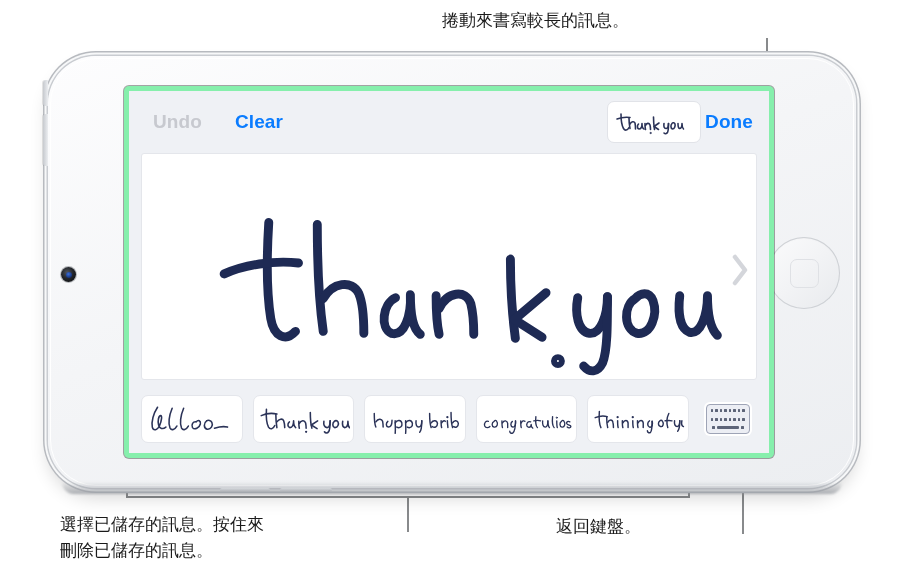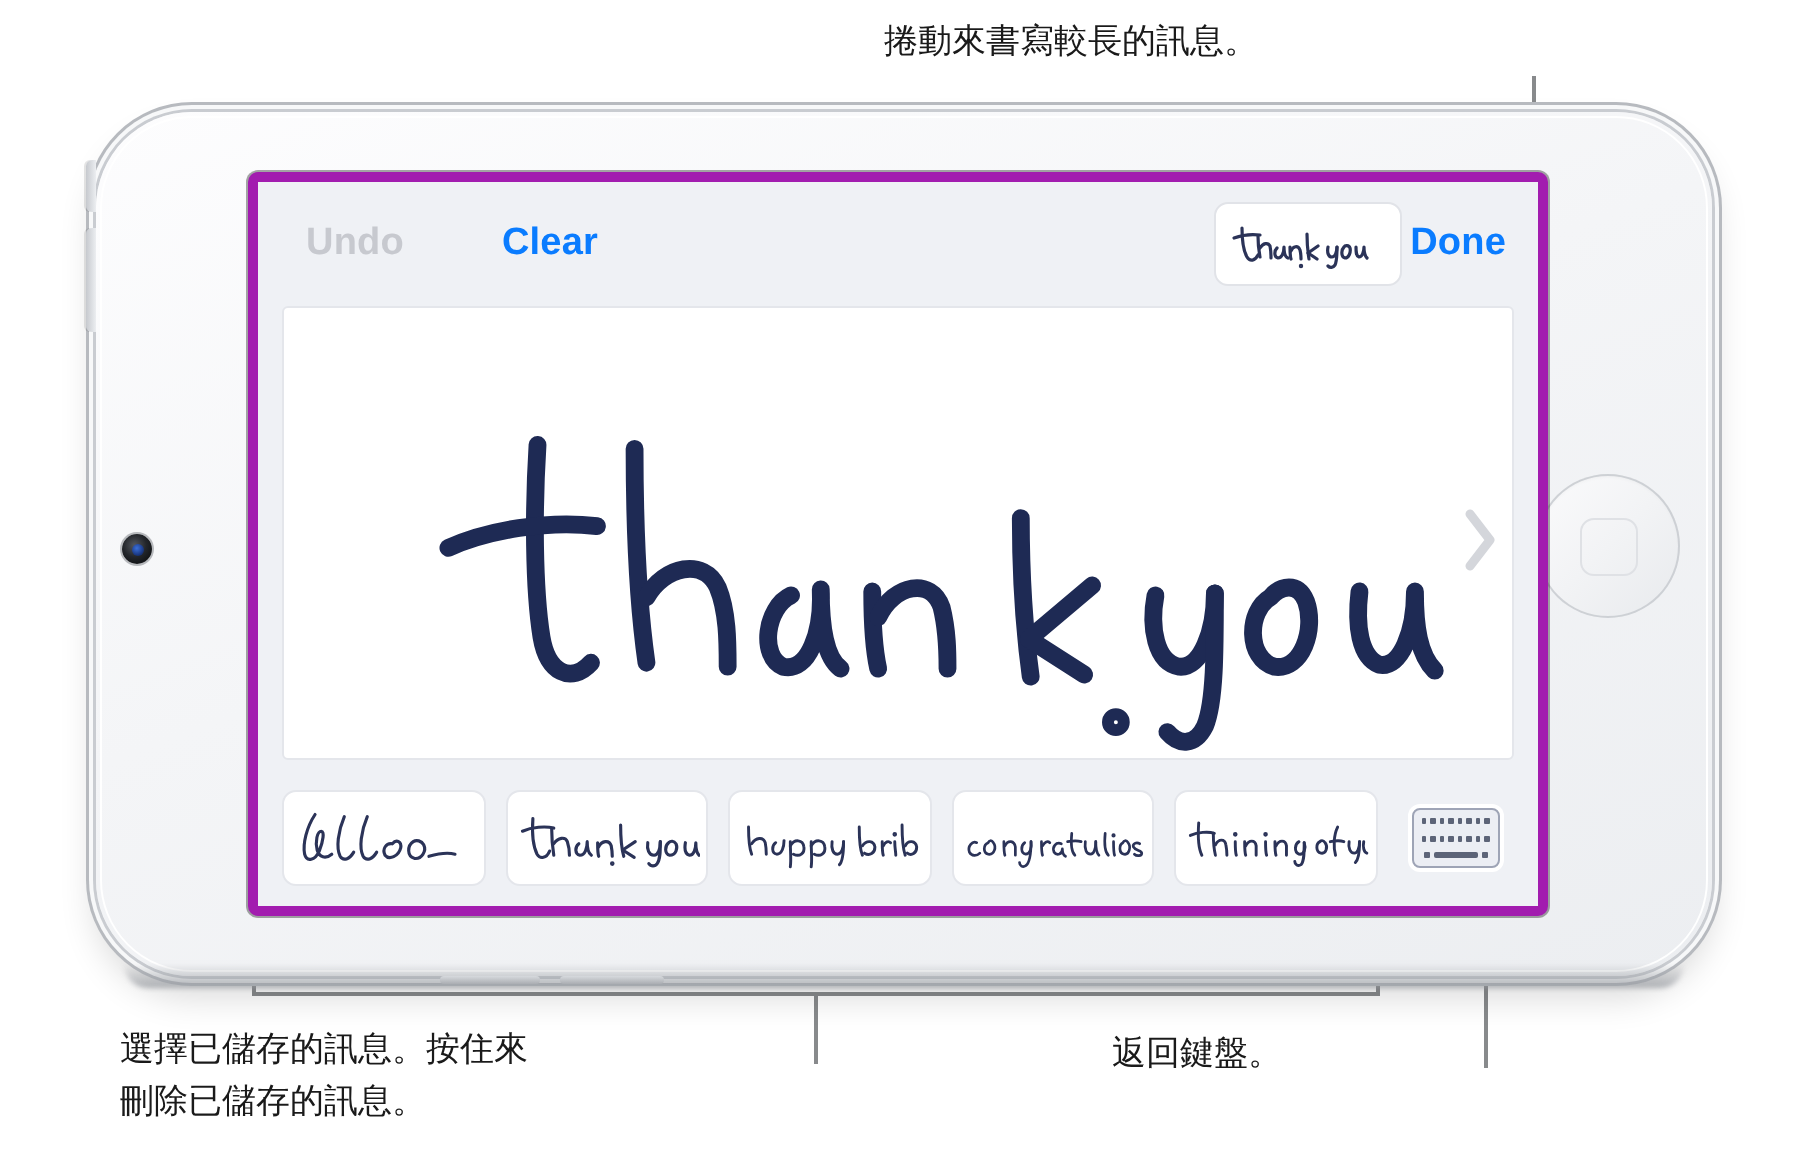--- a/index.html
+++ b/index.html
@@ -138,21 +138,21 @@
     width: 27px; height: 27px;
     border-radius: 7px;
     border: 1.6px solid #dfe1e5;
   }
 
   
   #screen-bezel {
     position: absolute;
     left: 76px; top: 30px;
     width: 650px; height: 372px;
-    background: #a21caf;
+    background: #86efac;
     border-radius: 5px;
     padding: 5px;
     box-sizing: border-box;
     box-shadow: 0 0 0 1px rgba(0,0,0,0.35);
   }
   #screen {
     position: relative;
     width: 100%; height: 100%;
     background: #eff1f5;
     overflow: hidden;
@@ -167,21 +167,21 @@
     padding: 0 16px;
     box-sizing: border-box;
     background: #eff1f5;
   }
   .tb-btn {
     font-size: 19px;
     font-weight: 700;
     letter-spacing: 0.1px;
   }
   #undo-button  { color: #c7c9cf; margin-left: 8px; }
-  #clear-button { color: #0a7cff; margin-left: 49px; }
+  #clear-button { color: #0a7cff; margin-left: 33px; }
   #done-button  { color: #0a7cff; margin-left: 4px; }
   .tb-spacer { flex: 1; }
 
   #save-thumb-button {
     width: 92px; height: 40px;
     background: #fff;
     border: 1px solid #e1e3e8;
     border-radius: 7px;
     display: flex; align-items: center; justify-content: center;
     overflow: hidden;

